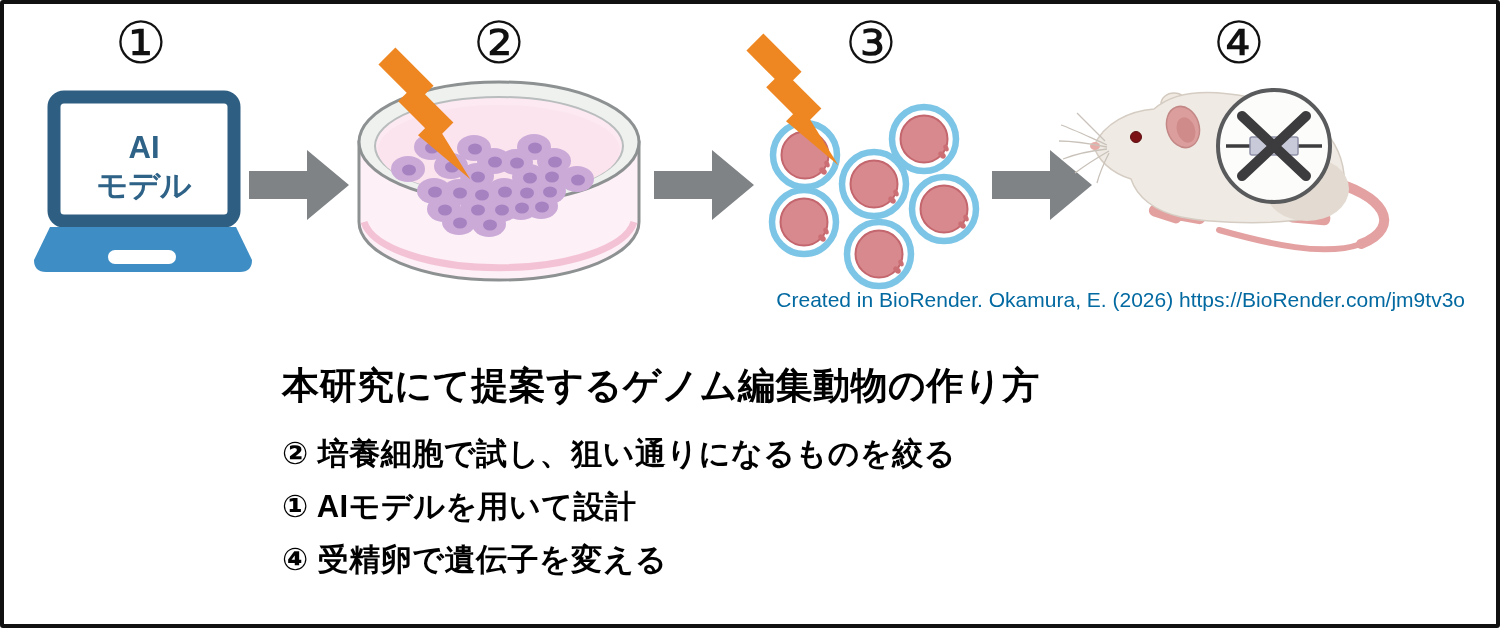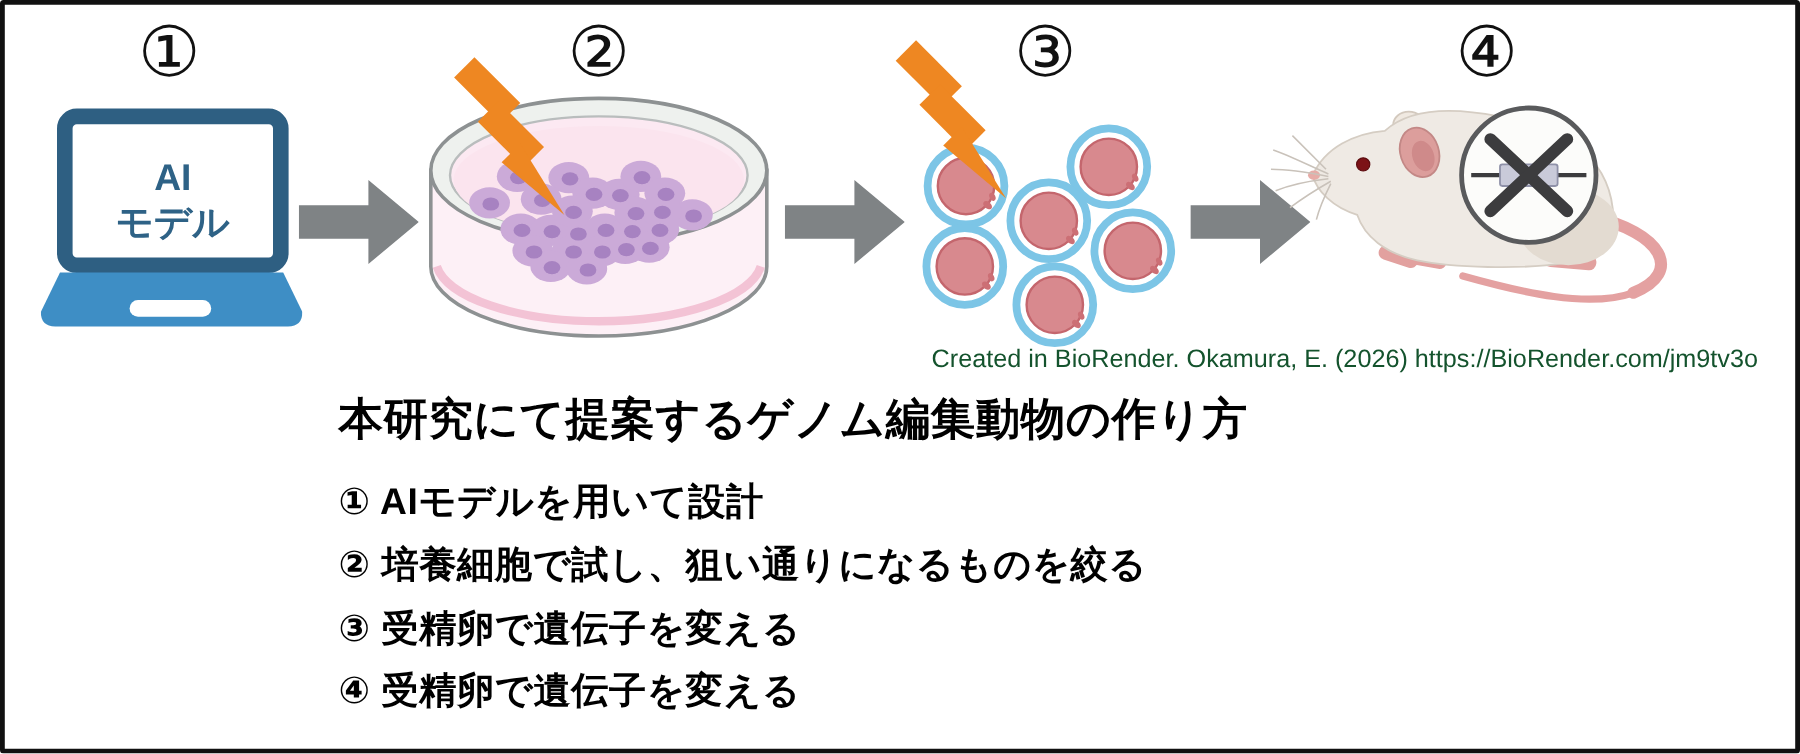--- a/index.html
+++ b/index.html
@@ -9,23 +9,23 @@
     overflow:hidden; font-family:"Liberation Sans","DejaVu Sans",sans-serif;
   }
   .step-num{
     position:absolute; top:6px; width:80px; text-align:center;
     font-size:58px; line-height:66px; color:#111;
     font-family:"DejaVu Sans","Liberation Sans",sans-serif;
   }
   .abs{position:absolute;}
   .attribution{
     position:absolute; top:284px; right:31px;
-    font-size:21px; color:#14532d; letter-spacing:0px; white-space:nowrap;
-  }
-  .caption{position:absolute; left:278px; top:320px; color:#000;}
+    font-size:21px; color:#0369a1; letter-spacing:0px; white-space:nowrap;
+  }
+  .caption{position:absolute; left:278px; top:356px; color:#000;}
   .caption-title{
     font-size:37px; font-weight:700; line-height:52px; white-space:nowrap;
     letter-spacing:0.5px;
   }
   .caption-items{margin-top:16px;}
   .caption-item{
     font-size:31px; font-weight:700; line-height:52.8px; white-space:nowrap;
     letter-spacing:0.5px;
   }
   svg{display:block;}
@@ -217,20 +217,19 @@
       <line x1="32" y1="32" x2="96" y2="92" stroke="#3c3c3e"></line>
       <line x1="96" y1="32" x2="32" y2="92" stroke="#3c3c3e"></line>
     </g>
   </svg>
 
   <div class="attribution">Created in BioRender. Okamura, E. (2026) https://BioRender.com/jm9tv3o</div>
 
   <div class="caption">
     <div class="caption-title">本研究にて提案するゲノム編集動物の作り方</div>
     <div class="caption-items">
+      <div class="caption-item">② 培養細胞で試し、狙い通りになるものを絞る</div>
       <div class="caption-item">① AIモデルを用いて設計</div>
-      <div class="caption-item">② 培養細胞で試し、狙い通りになるものを絞る</div>
-      <div class="caption-item">③ 受精卵で遺伝子を変える</div>
       <div class="caption-item">④ 受精卵で遺伝子を変える</div>
     </div>
   </div>
 
 </div>
 
 </body></html>

